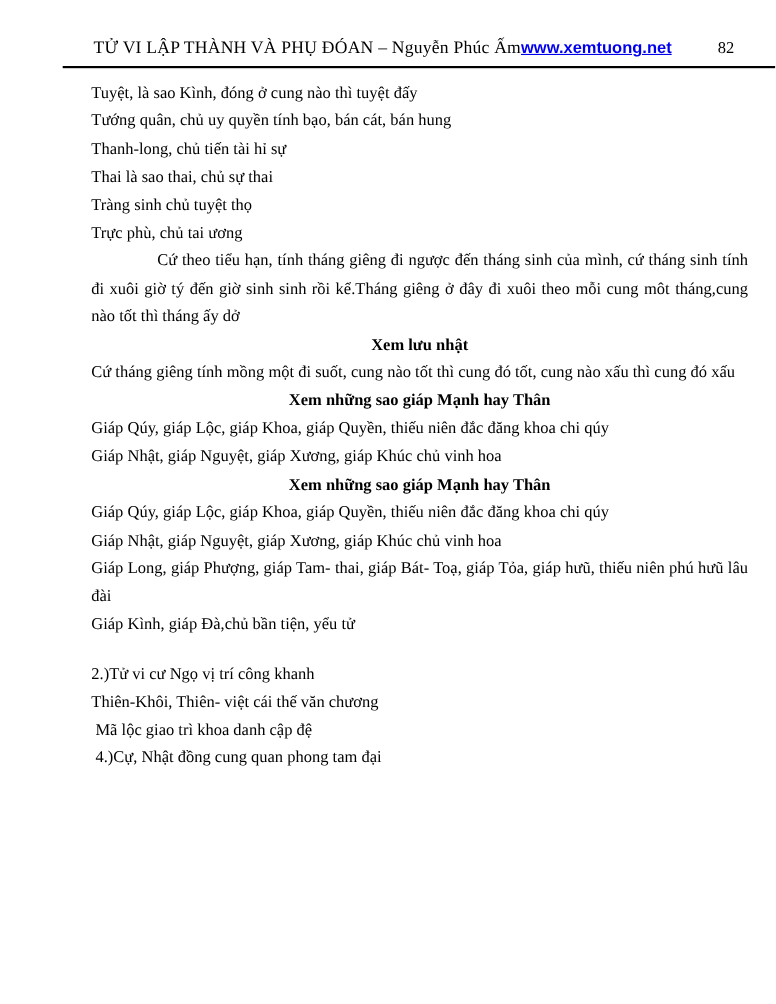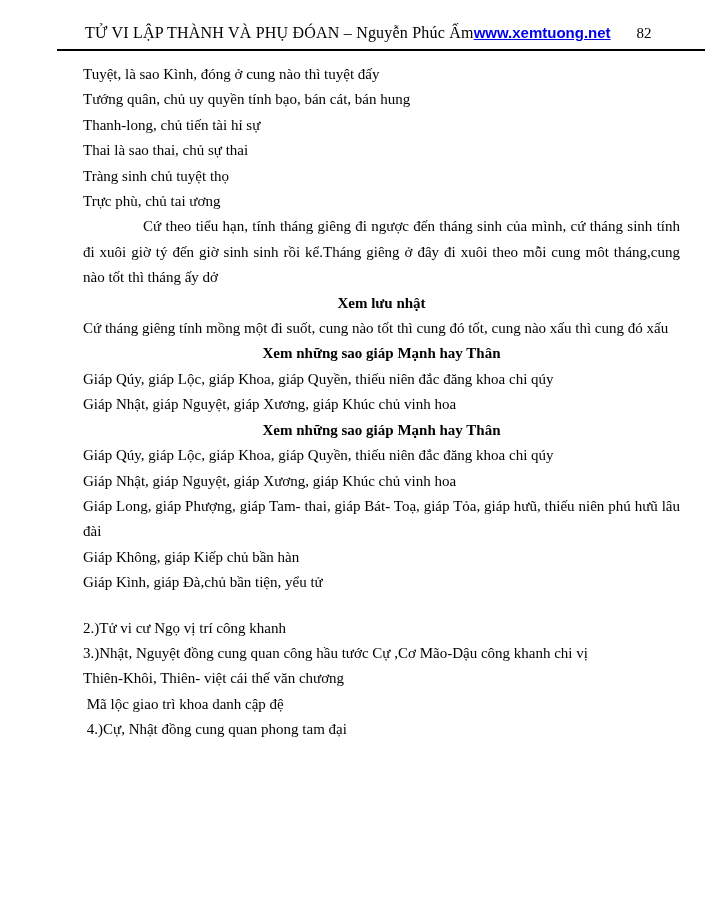--- a/index.html
+++ b/index.html
@@ -10,31 +10,31 @@
     background: #ffffff;
     color: #000000;
     font-family: "Liberation Serif", "DejaVu Serif", serif;
     overflow: hidden;
     box-sizing: border-box;
   }
   .header {
     display: flex;
     justify-content: space-between;
     align-items: baseline;
-    padding: 24px 75px 0 85px;
+    padding: 35px 75px 0 85px;
   }
   .header-title {
     font-size: 16px;
     letter-spacing: 0.2px;
     white-space: nowrap;
   }
   .header-right {
     display: flex;
     align-items: baseline;
-    gap: 6px;
+    gap: 22px;
   }
   .header-link {
     font-family: "Liberation Sans", "DejaVu Sans", sans-serif;
     font-weight: bold;
     font-size: 15px;
     text-decoration: underline;
     cursor: pointer;
     white-space: nowrap;
   }
   .page-number { font-size: 15px; margin-left: 20px; }
@@ -77,22 +77,20 @@
       <p class="para indent">Cứ theo tiểu hạn, tính tháng giêng đi ngược đến tháng sinh của mình, cứ tháng sinh tính đi xuôi giờ tý đến giờ sinh sinh rồi kể.Tháng giêng ở đây đi xuôi theo mỗi cung môt tháng,cung nào tốt thì tháng ấy dở</p>
       <h3 class="heading">Xem lưu nhật</h3>
       <p class="para">Cứ tháng giêng tính mồng một đi suốt, cung nào tốt thì cung đó tốt, cung nào xấu thì cung đó xấu</p>
       <h3 class="heading">Xem những sao giáp Mạnh hay Thân</h3>
       <p class="line">Giáp Qúy, giáp Lộc, giáp Khoa, giáp Quyền, thiếu niên đắc đăng khoa chi qúy</p>
       <p class="line">Giáp Nhật, giáp Nguyệt, giáp Xương, giáp Khúc chủ vinh hoa</p>
       <h3 class="heading">Xem những sao giáp Mạnh hay Thân</h3>
       <p class="line">Giáp Qúy, giáp Lộc, giáp Khoa, giáp Quyền, thiếu niên đắc đăng khoa chi qúy</p>
       <p class="line">Giáp Nhật, giáp Nguyệt, giáp Xương, giáp Khúc chủ vinh hoa</p>
       <p class="para">Giáp Long, giáp Phượng, giáp Tam- thai, giáp Bát- Toạ, giáp Tỏa, giáp hưũ, thiếu niên phú hưũ lâu đài</p>
-      <p class="line">Giáp Không, giáp Kiếp chủ bần hàn</p>
       <p class="line">Giáp Kình, giáp Đà,chủ bần tiện, yểu tử</p>
       <div class="spacer"></div>
       <p class="line">2.)Tử vi cư Ngọ vị trí công khanh</p>
-      <p class="line">3.)Nhật, Nguyệt đồng cung quan công hầu tước Cự ,Cơ Mão-Dậu công khanh chi vị</p>
       <p class="line">Thiên-Khôi, Thiên- việt cái thế văn chương</p>
       <p class="line"> Mã lộc giao trì khoa danh cập đệ</p>
       <p class="line"> 4.)Cự, Nhật đồng cung quan phong tam đại</p>
     </div>
 </div>
 
 </body></html>

